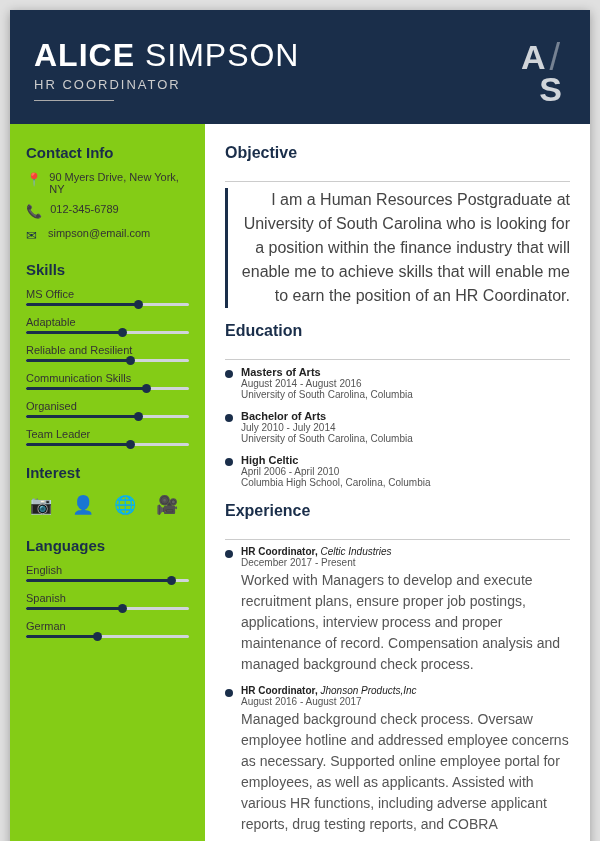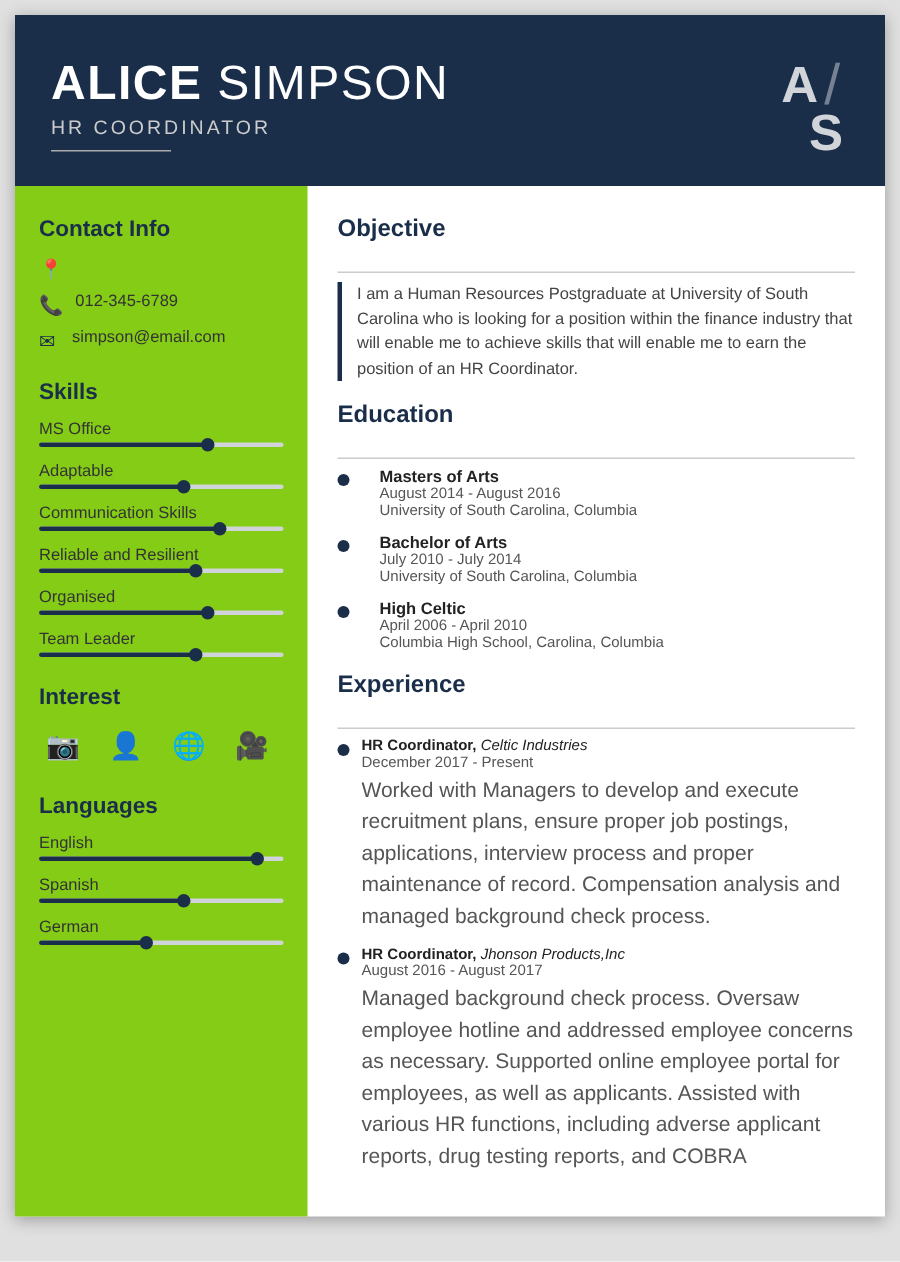--- a/index.html
+++ b/index.html
@@ -169,31 +169,32 @@
       font-size: 16px;
       font-weight: 700;
       color: #1a2e4a;
       margin-bottom: 6px;
       border-bottom: 1px solid #ccc;
       padding-bottom: 19px;
     }
 
     
     .objective-text {
-      font-size: 11px;
+      font-size: 16px;
       color: #444;
       line-height: 1.5;
       border-left: 3px solid #1a2e4a;
       padding-left: 10px;
+      text-align: right;
     }
 
     
     .edu-item {
       display: flex;
-      gap: 20px;
+      gap: 8px;
       margin-bottom: 10px;
     }
     .bullet {
       min-width: 8px;
       height: 8px;
       background: #1a2e4a;
       border-radius: 50%;
       margin-top: 4px;
     }
     .edu-content {}
@@ -262,20 +263,21 @@
   </div>
 
   <div class="body">
 
     <div class="sidebar">
 
       <div class="sidebar-section">
         <div class="sidebar-section-title">Contact Info</div>
         <div class="contact-item">
           <span class="contact-icon">📍</span>
+          <span>90 Myers Drive, New York, NY</span>
         </div>
         <div class="contact-item">
           <span class="contact-icon">📞</span>
           <span>012-345-6789</span>
         </div>
         <div class="contact-item">
           <span class="contact-icon">✉</span>
           <span>simpson@email.com</span>
         </div>
       </div>
@@ -289,29 +291,29 @@
       <div class="skill-bar-fill" style="width:70%"></div>
     </div>
   </div>
             <div class="skill-item">
     <div class="skill-label">Adaptable</div>
     <div class="skill-bar-bg">
       <div class="skill-bar-fill" style="width:60%"></div>
     </div>
   </div>
             <div class="skill-item">
+    <div class="skill-label">Reliable and Resilient</div>
+    <div class="skill-bar-bg">
+      <div class="skill-bar-fill" style="width:65%"></div>
+    </div>
+  </div>
+            <div class="skill-item">
     <div class="skill-label">Communication Skills</div>
     <div class="skill-bar-bg">
       <div class="skill-bar-fill" style="width:75%"></div>
-    </div>
-  </div>
-            <div class="skill-item">
-    <div class="skill-label">Reliable and Resilient</div>
-    <div class="skill-bar-bg">
-      <div class="skill-bar-fill" style="width:65%"></div>
     </div>
   </div>
             <div class="skill-item">
     <div class="skill-label">Organised</div>
     <div class="skill-bar-bg">
       <div class="skill-bar-fill" style="width:70%"></div>
     </div>
   </div>
             <div class="skill-item">
     <div class="skill-label">Team Leader</div>

